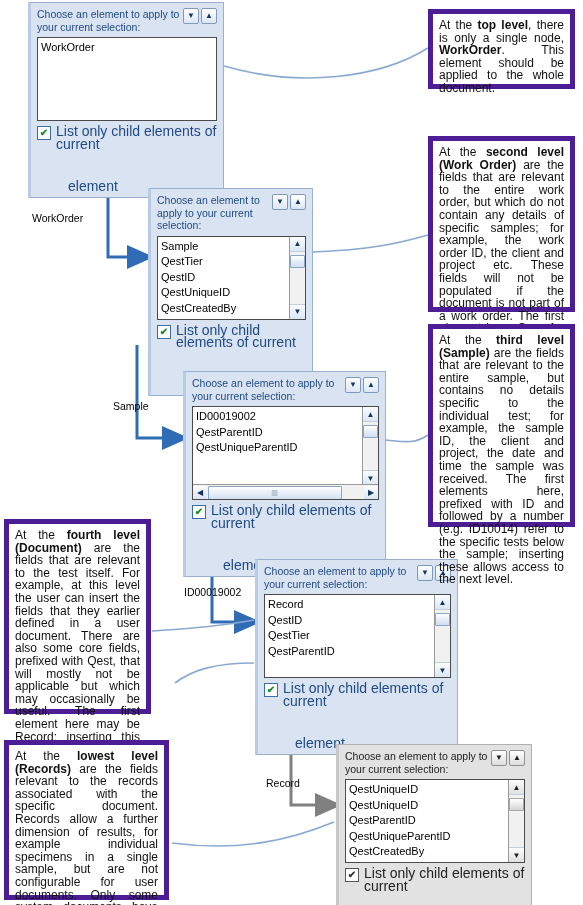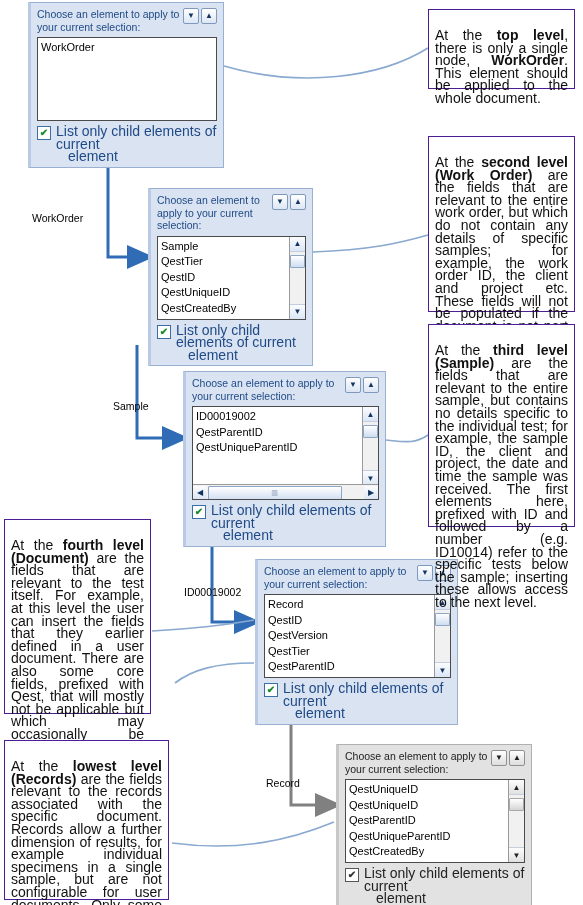--- a/index.html
+++ b/index.html
@@ -108,31 +108,31 @@
     width:12px;height:12px;flex:none;margin-top:1px;
     background:#ffffff;border:1px solid #3a6ea5;
     display:flex;align-items:center;justify-content:center;
     font-size:10px;line-height:10px;color:#1a8b2a;font-weight:bold;
   }
   .picker.gray .cb-box{border:1px solid #555;color:#333;}
   .cb-label{
     font-size:14px;line-height:12.5px;color:#1f4a86;
     text-indent:0;
   }
-  .cb-label .second{display:block;margin-left:12px;}
+  .cb-label .second{display:block;margin-left:12px;margin-top:30px;}
   .picker.gray .cb-label{color:#222;}
 
   
   .note{
     position:absolute;
-    border:1px solid #4c1d95;
+    border:5px solid #4c1d95;
     background:#ffffff;
     box-sizing:border-box;
-    padding:19px 6px;
-    font-size:14px;line-height:12.6px;
+    padding:5px 6px;
+    font-size:12px;line-height:12.6px;
     color:#111111;
     text-align:justify;
     text-justify:inter-word;
   }
   .note b{font-weight:bold;}
 
   
   .steplabel{
     position:absolute;
     font-size:10.5px;color:#000;
@@ -269,21 +269,20 @@
       <div class="picker-prompt" style="width:150px;">Choose an element to apply to your current selection:</div>
       <div class="spin">
         <div class="spin-btn">▼</div>
         <div class="spin-btn">▲</div>
       </div>
     </div>
     <div class="listbox">
       <div class="list-items">
         <div class="list-item">Record</div>
         <div class="list-item">QestID</div>
-        <div class="list-item">QestVersion</div>
         <div class="list-item">QestTier</div>
         <div class="list-item">QestParentID</div>
       </div>
       <div class="vsb">
         <div class="sb-arrow">▲</div>
         <div class="vsb-thumb"></div>
         <div class="sb-arrow bot">▼</div>
       </div>
     </div>
     <div class="cb-row">

